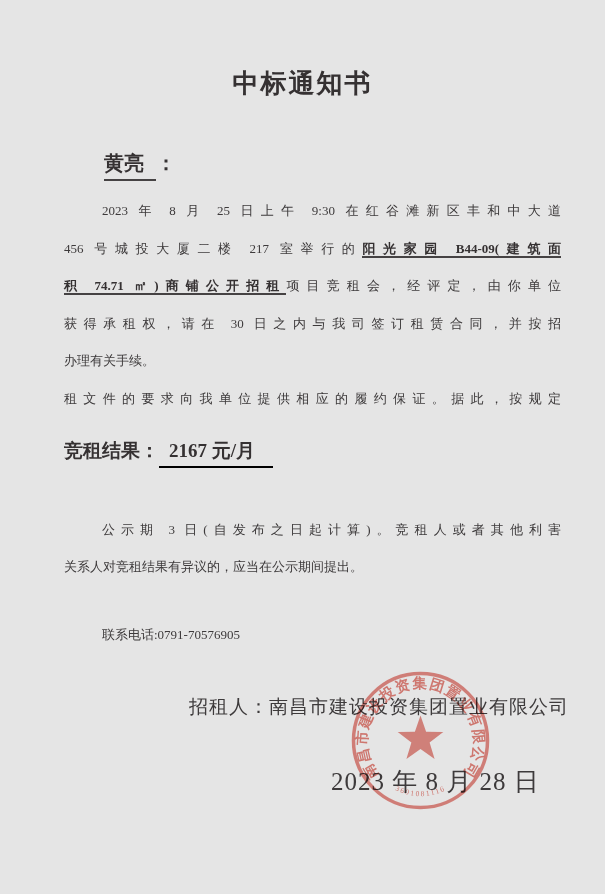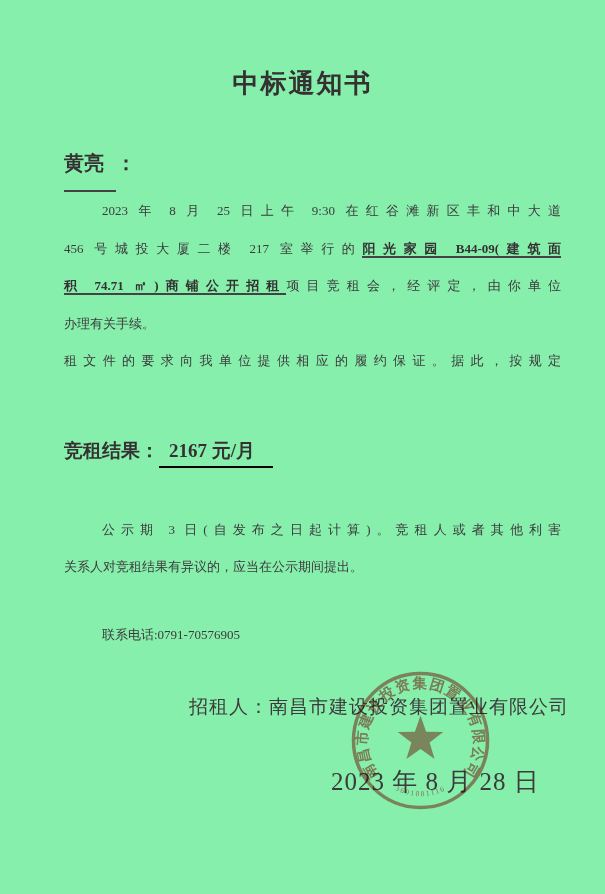--- a/index.html
+++ b/index.html
@@ -1,41 +1,42 @@
 <!DOCTYPE html>
 <html><head>
 <meta charset="utf-8">
 <style>
   html,body{margin:0;padding:0;background:#888;}
   .page{
     position:relative;
     width:605px;height:894px;
     margin:0 auto;
-    background:#86efac;
+    background:#e5e5e5;
     overflow:hidden;
     font-family:"Liberation Serif","DejaVu Serif",serif;
     color:#3d3a3b;
   }
   .abs{position:absolute;}
   .title{
     top:66px;left:0;right:0;
     text-align:center;
     font-size:26px;font-weight:700;
     letter-spacing:2px;
     color:#353132;
   }
   .recipient{
     top:150px;left:64px;
     font-size:20px;font-weight:700;
     color:#353132;
   }
   .recipient .uname{
     border-bottom:2px solid #454243;
-    padding:0 12px 13px 0;
+    padding:0 12px 2px 0;
     display:inline-block;
+    margin-left:40px;
   }
   .bodyblock{left:64px;width:497px;font-size:13px;}
   .para1{top:192px;}
   .line{line-height:37.5px;height:37.5px;white-space:nowrap;}
   .j{text-align:justify;text-align-last:justify;white-space:normal;}
   .indent{padding-left:38px;}
   .hl{
     font-weight:700;
     color:#353132;
     border-bottom:2px solid #454243;
@@ -73,20 +74,21 @@
   <div class="abs title">中标通知书</div>
 
   <div class="abs recipient">
     <span class="uname">黄亮</span><span>：</span>
   </div>
 
   <div class="abs bodyblock para1">
     <div class="line j indent"><span>2023 年 8 月 25 日上午 9:30 在红谷滩新区丰和中大道</span></div>
     <div class="line j"><span>456 号城投大厦二楼 217 室举行的</span><span class="hl">阳光家园 B44-09(建筑面</span></div>
     <div class="line j"><span class="hl">积 74.71 ㎡)商铺公开招租</span><span>项目竞租会，经评定，由你单位</span></div>
+    <div class="line j">获得承租权，请在 30 日之内与我司签订租赁合同，并按招</div>
     <div class="line">办理有关手续。</div>
     <div class="line j">租文件的要求向我单位提供相应的履约保证。据此，按规定</div>
   </div>
 
   <div class="abs result">
     <span>竞租结果：</span><span class="rvalue">2167 元/月</span>
   </div>
 
   <div class="abs bodyblock notice">
     <div class="line j indent">公示期 3 日(自发布之日起计算)。竞租人或者其他利害</div>

